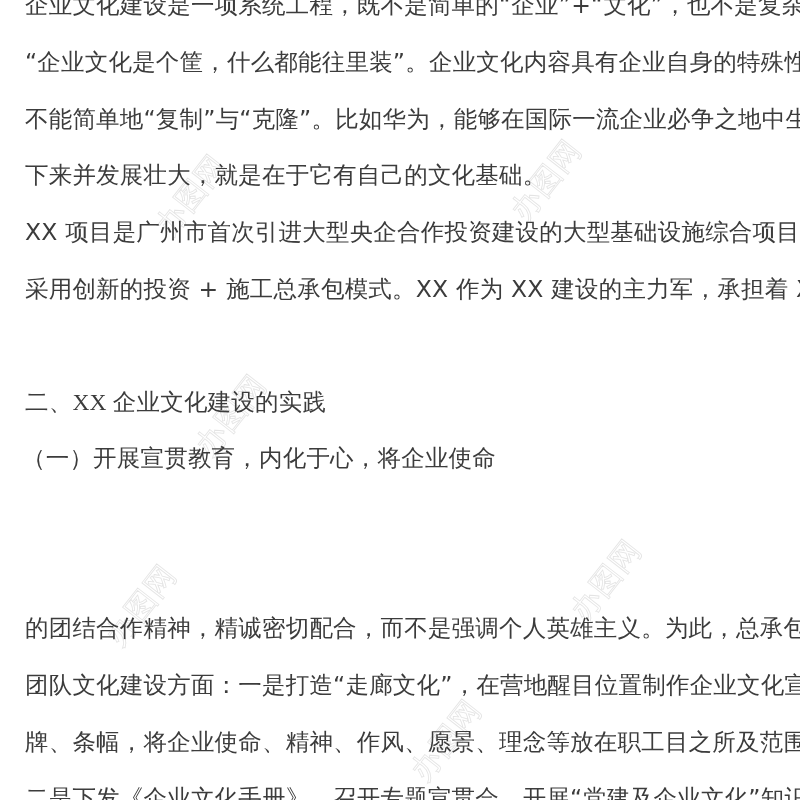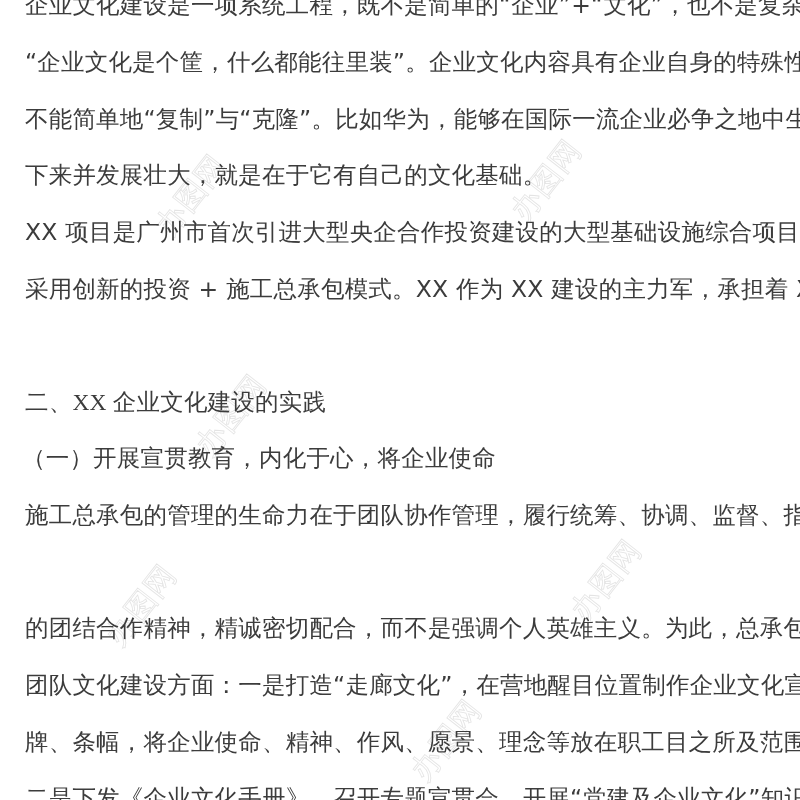--- a/index.html
+++ b/index.html
@@ -67,19 +67,18 @@
   <div class="line" style="top:47px;">“企业文化是个筐，什么都能往里装”。企业文化内容具有企业自身的特殊性，</div>
   <div class="line" style="top:104px;">不能简单地“复制”与“克隆”。比如华为，能够在国际一流企业必争之地中生存</div>
   <div class="line short" style="top:160px;">下来并发展壮大，就是在于它有自己的文化基础。</div>
 
   <div class="line" style="top:217px;">XX 项目是广州市首次引进大型央企合作投资建设的大型基础设施综合项目，</div>
   <div class="line" style="top:274px;">采用创新的投资 + 施工总承包模式。XX 作为 XX 建设的主力军，承担着 XX 综</div>
 
   <div class="line short" style="top:387px;font-family:Liberation Serif, serif;">二、XX 企业文化建设的实践</div>
   <div class="line short" style="top:443px; left:22px;">（一）开展宣贯教育，内化于心，将企业使命</div>
 
-  <div class="line" style="top:500px;">施工总承包的管理的生命力在于团队协作管理，履行统筹、协调、监督、指</div>
   <div class="line" style="top:613px;">的团结合作精神，精诚密切配合，而不是强调个人英雄主义。为此，总承包在</div>
   <div class="line" style="top:670px;">团队文化建设方面：一是打造“走廊文化”，在营地醒目位置制作企业文化宣传</div>
   <div class="line" style="top:727px;">牌、条幅，将企业使命、精神、作风、愿景、理念等放在职工目之所及范围；</div>
   <div class="line" style="top:783px;">二是下发《企业文化手册》，召开专题宣贯会，开展“党建及企业文化”知识竞</div>
 
 </div>
 
 </body></html>

